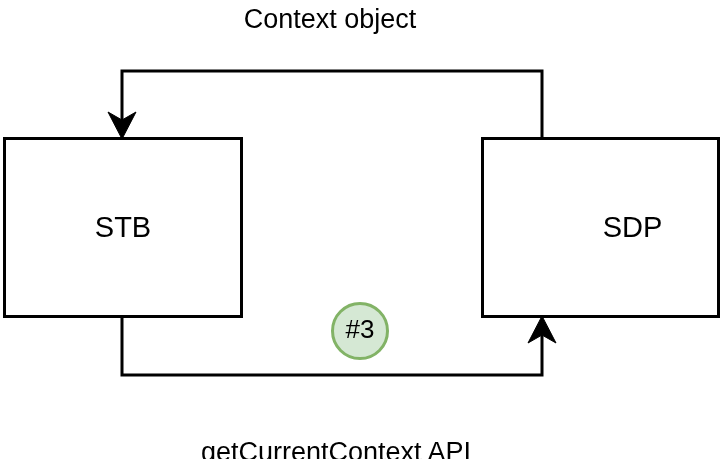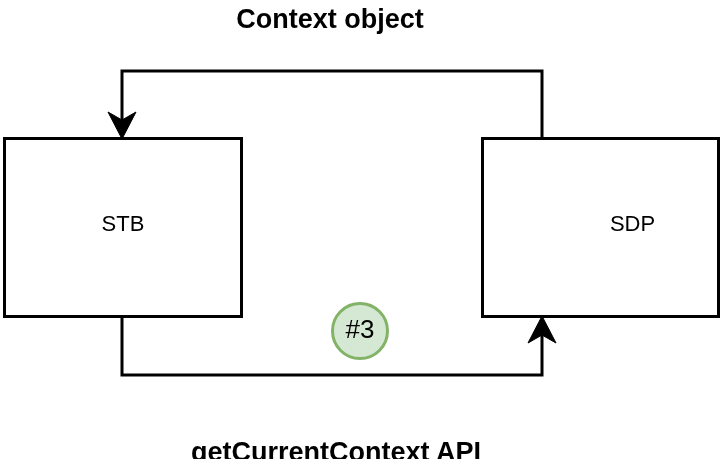--- a/index.html
+++ b/index.html
@@ -23,33 +23,33 @@
     position: absolute;
     left: 0;
     top: 0;
     width: 723px;
     height: 459px;
   }
   .node-label {
     position: absolute;
     color: #000000;
     font-family: "Liberation Sans", sans-serif;
-    font-size: 22px;
+    font-size: 29px;
     font-weight: 400;
     letter-spacing: 0px;
     white-space: nowrap;
     text-align: center;
     line-height: 1;
   }
   .edge-label {
     position: absolute;
     color: #000000;
     font-family: "Liberation Sans", sans-serif;
     font-size: 27px;
-    font-weight: 700;
+    font-weight: 400;
     white-space: nowrap;
     text-align: center;
     line-height: 1;
   }
   #label-context-object {
     left: 0;
     top: 6px;
     width: 660px;
     text-align: center;
   }

